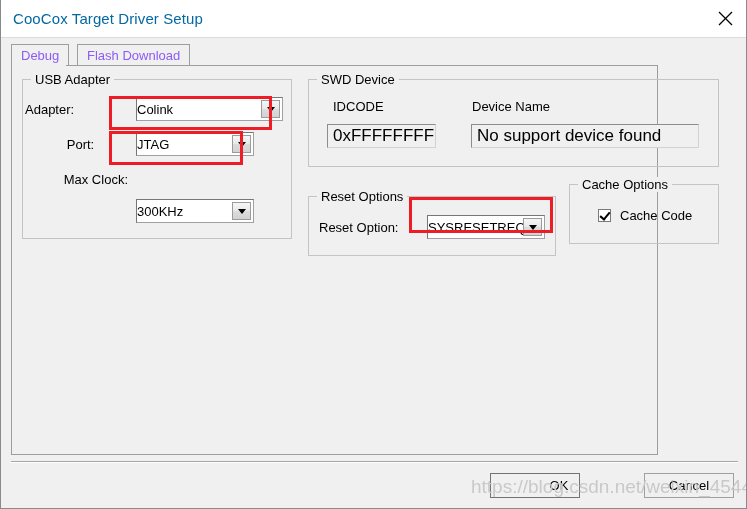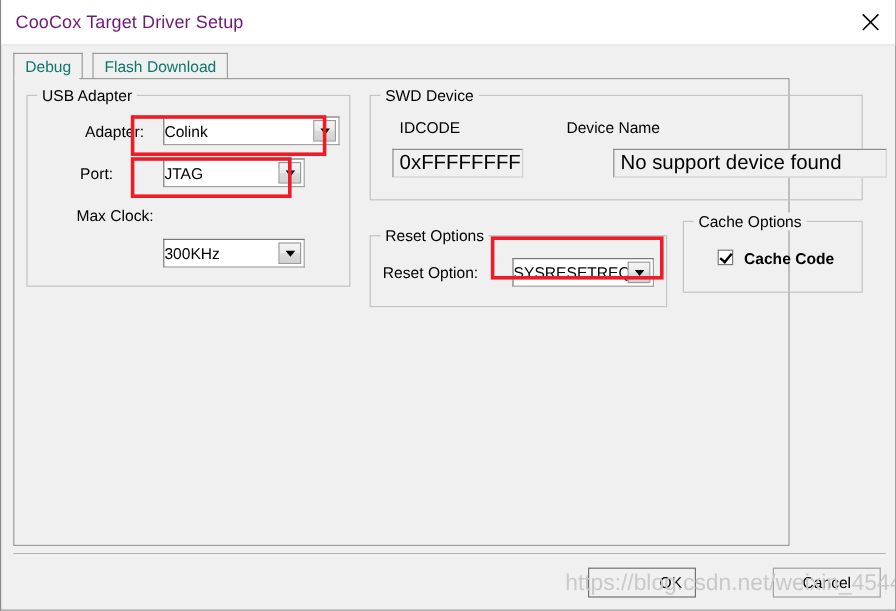--- a/index.html
+++ b/index.html
@@ -30,21 +30,21 @@
     height: 38px;
     background: #ffffff;
     border-bottom: 1px solid #dcdcdc;
     box-sizing: border-box;
   }
   .title-text {
     position: absolute;
     left: 12px;
     top: 10px;
     font-size: 15px;
-    color: #701a75;
+    color: #0369a1;
     letter-spacing: 0.1px;
     white-space: nowrap;
   }
   .close-btn {
     position: absolute;
     right: 0;
     top: 0;
     width: 46px;
     height: 37px;
     display: flex;
@@ -62,21 +62,21 @@
     width: 727px;
     height: 22px;
   }
   .tab {
     position: absolute;
     top: 0;
     height: 21px;
     padding: 0 9px;
     font-size: 13px;
     line-height: 21px;
-    color: #0f766e;
+    color: #8b5cf6;
     box-sizing: border-box;
     white-space: nowrap;
   }
   .tab-active {
     left: 0;
     background: #f0f0f0;
     border-left: 1px solid #9d9d9d;
     border-top: 1px solid #9d9d9d;
     border-right: 1px solid #9d9d9d;
     z-index: 3;
@@ -189,22 +189,22 @@
     padding-left: 5px;
     font-size: 17px;
     white-space: nowrap;
     overflow: hidden;
   }
 
   
   .checkrow {
     position: absolute;
     display: flex;
+    align-items: center;
     cursor: default;
-    font-weight: bold;
   }
   .checkbox {
     width: 13px;
     height: 13px;
     background: #ffffff;
     border: 1px solid #7a7a7a;
     box-sizing: border-box;
     position: relative;
     flex: none;
   }
@@ -299,21 +299,21 @@
     <div class="tab tab-inactive">
       <span>Flash Download</span>
     </div>
   </div>
 
   <div class="tabpanel">
 
     <div class="group" style="left:10px; top:13px; width:270px; height:160px;">
       <div class="group-title">USB Adapter</div>
 
-      <div class="lbl" style="left:2px; top:22px; width:95px; text-align:right;">Adapter:</div>
+      <div class="lbl" style="left:2px; top:22px; width:95px; ">Adapter:</div>
       <div class="combo" style="left:113px; top:17px; width:147px; height:24px;">
         <div class="combo-text">Colink</div>
         <div class="combo-btn">
           <span class="arrow-down"></span>
         </div>
       </div>
 
       <div class="lbl" style="left:10px; top:57px; width:95px; text-align:center;">Port:</div>
       <div class="combo" style="left:113px; top:52px; width:118px; height:24px;">
         <div class="combo-text">JTAG</div>
@@ -331,21 +331,21 @@
       </div>
     </div>
 
     <div class="group" style="left:296px; top:13px; width:411px; height:88px;">
       <div class="group-title">SWD Device</div>
 
       <div class="lbl" style="left:24px; top:19px;">IDCODE</div>
       <div class="lbl" style="left:163px; top:19px;">Device Name</div>
 
       <div class="field" style="left:18px; top:44px; width:109px; height:24px;">0xFFFFFFFF</div>
-      <div class="field" style="left:162px; top:44px; width:228px; height:24px;margin-left:40px;">No support device found</div>
+      <div class="field" style="left:162px; top:44px; width:228px; height:24px;">No support device found</div>
     </div>
 
     <div class="group" style="left:296px; top:130px; width:248px; height:60px;">
       <div class="group-title">Reset Options</div>
 
       <div class="lbl" style="left:10px; top:23px;">Reset Option:</div>
       <div class="combo" style="left:118px; top:18px; width:118px; height:24px;">
         <div class="combo-text">SYSRESETREQ</div>
         <div class="combo-btn">
           <span class="arrow-down"></span>

